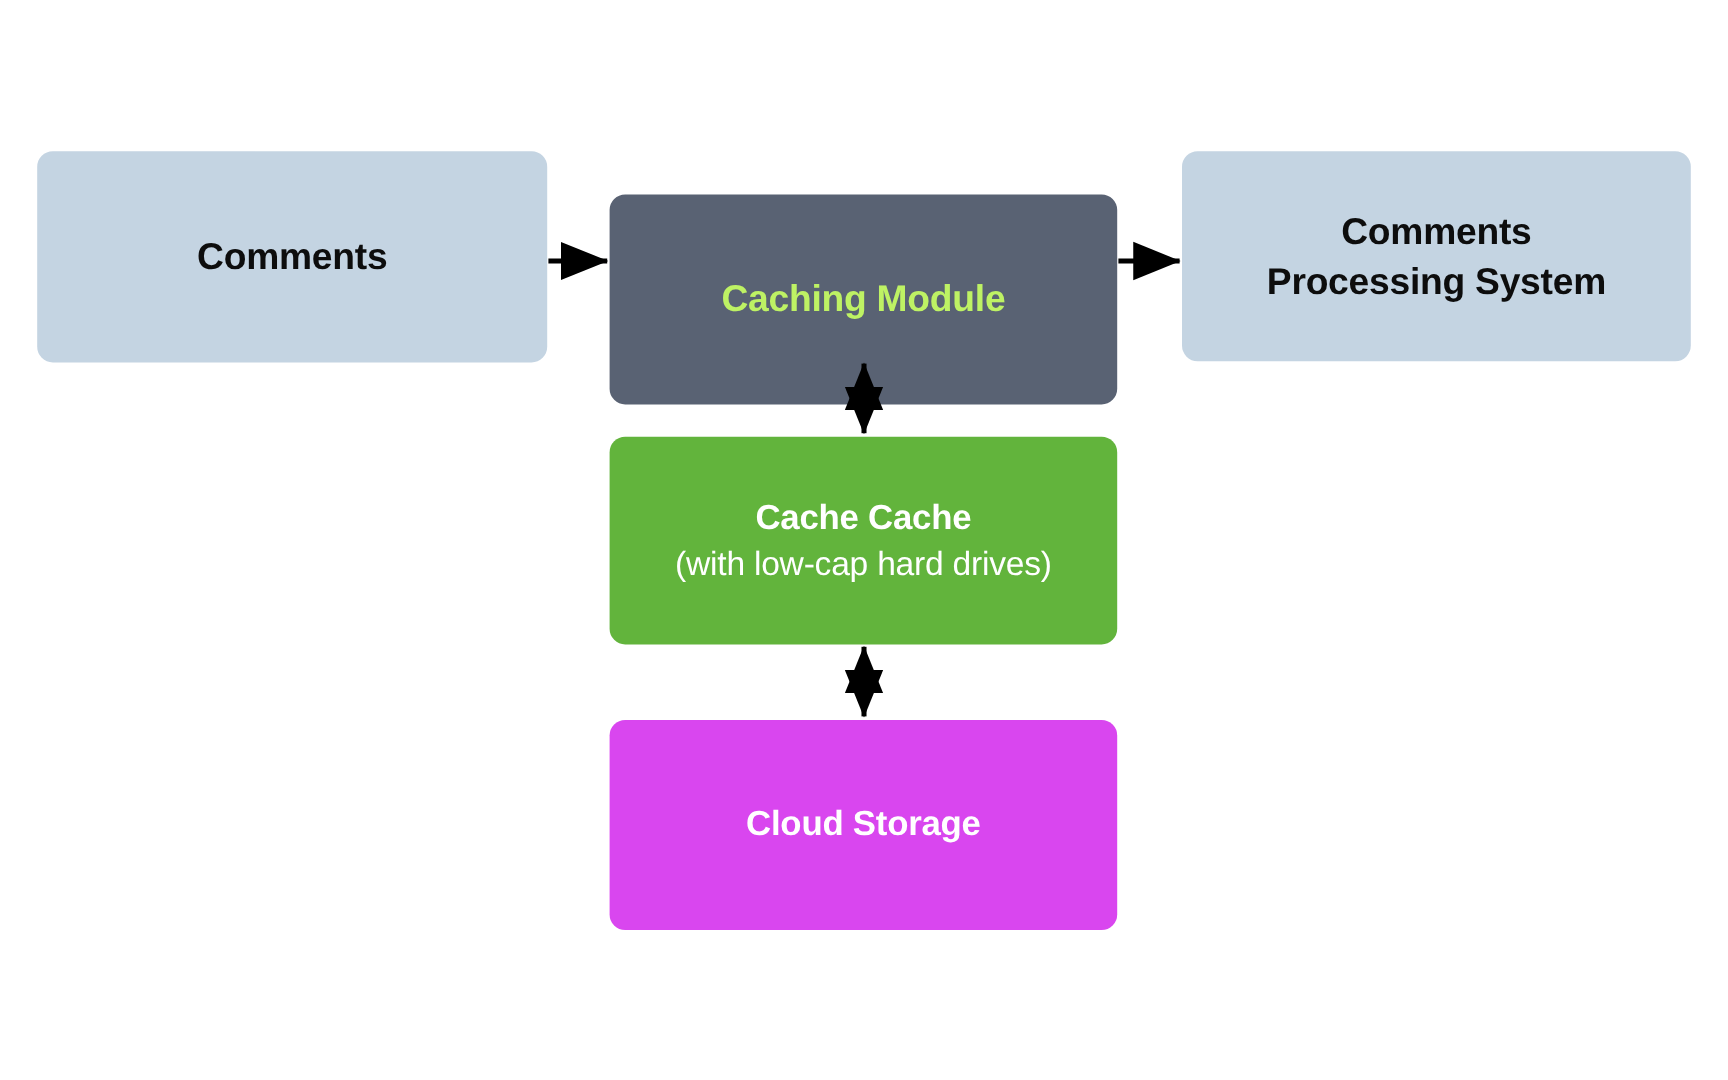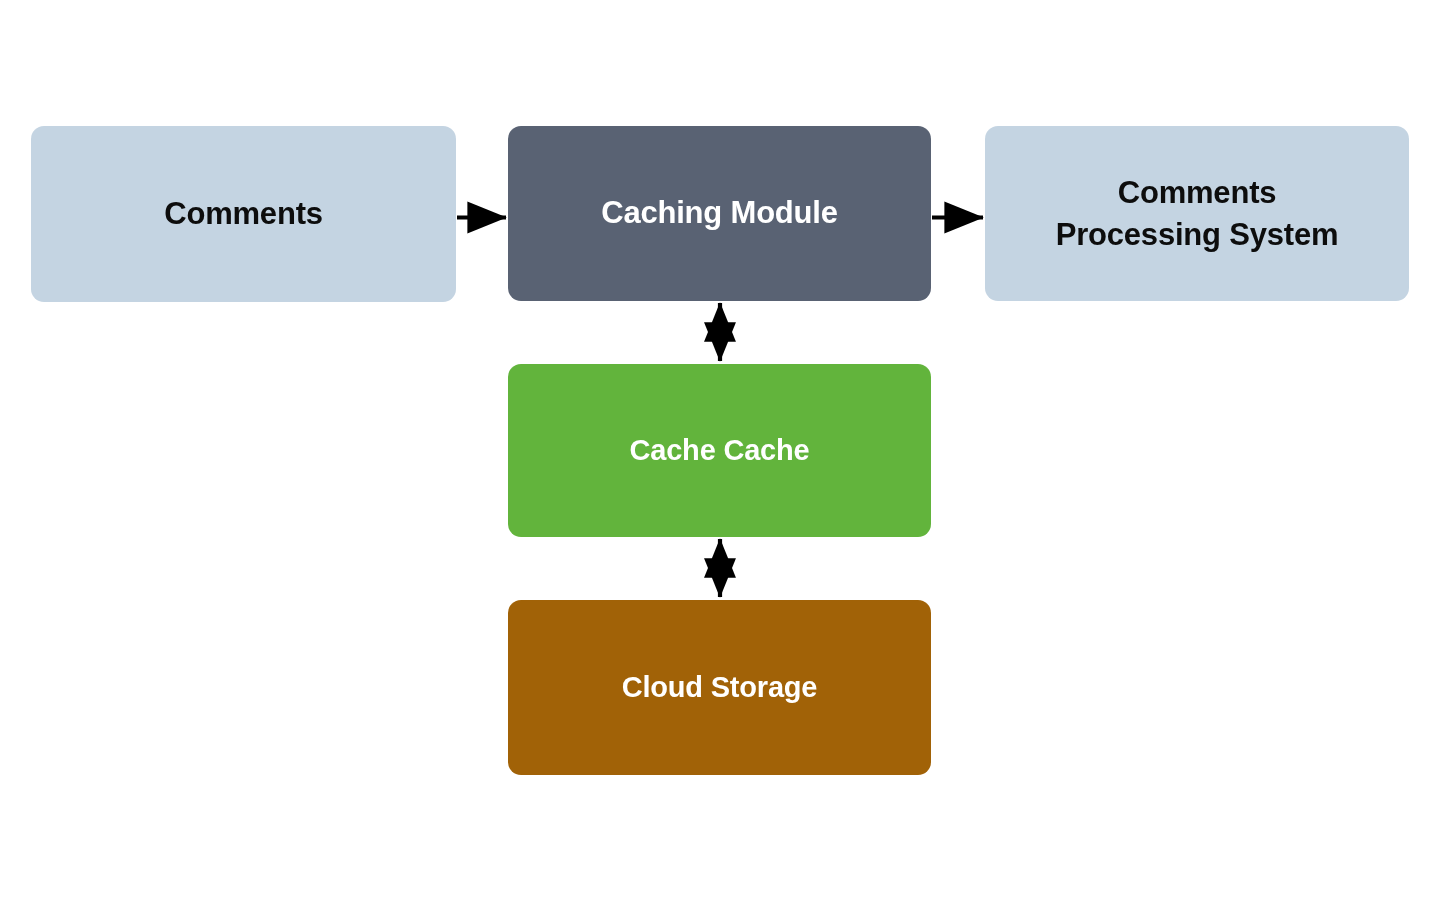--- a/index.html
+++ b/index.html
@@ -90,34 +90,35 @@
 </style>
 </head>
 <body style="background: rgb(255, 255, 255);">
 
 <div id="canvas">
 
   <div class="node" id="node-comments-source" style="background-color: rgb(196, 212, 226); color: rgb(13, 13, 13);">
     <span class="node-title">Comments</span>
   </div>
 
-  <div class="node" id="node-caching-module" style="background-color: rgb(89, 98, 115); color: #ffffff;">
+  <div class="node" id="node-caching-module" style="background-color: rgb(89, 98, 115); color: #bef264; margin-top: 36px;">
     <span class="node-title">Caching Module</span>
   </div>
 
   <div class="node" id="node-comments-processing" style="background-color: rgb(196, 212, 226); color: rgb(13, 13, 13);">
     <span class="node-title">Comments
 Processing System</span>
   </div>
 
   <div class="node" id="node-cache-tier" style="background-color: rgb(98, 180, 60); color: rgb(255, 255, 255);">
     <span class="node-title">Cache Cache</span>
+    <span class="node-sub">(with low-cap hard drives)</span>
   </div>
 
-  <div class="node" id="node-cloud-storage" style="background-color: #a16207; color: rgb(255, 255, 255);">
+  <div class="node" id="node-cloud-storage" style="background-color: #d946ef; color: rgb(255, 255, 255);">
     <span class="node-title">Cloud Storage</span>
   </div>
 
   <svg id="connectors" viewBox="0 0 1440 900">
     <defs>
       <marker id="arrow-end" markerWidth="10" markerHeight="10" refX="9.2" refY="4" orient="auto" markerUnits="strokeWidth">
         <path d="M0,0.2 L9.4,4 L0,7.8 z" fill="#000000"></path>
       </marker>
       <marker id="arrow-start" markerWidth="10" markerHeight="10" refX="0.8" refY="4" orient="auto" markerUnits="strokeWidth">
         <path d="M10,0.2 L0.6,4 L10,7.8 z" fill="#000000"></path>

